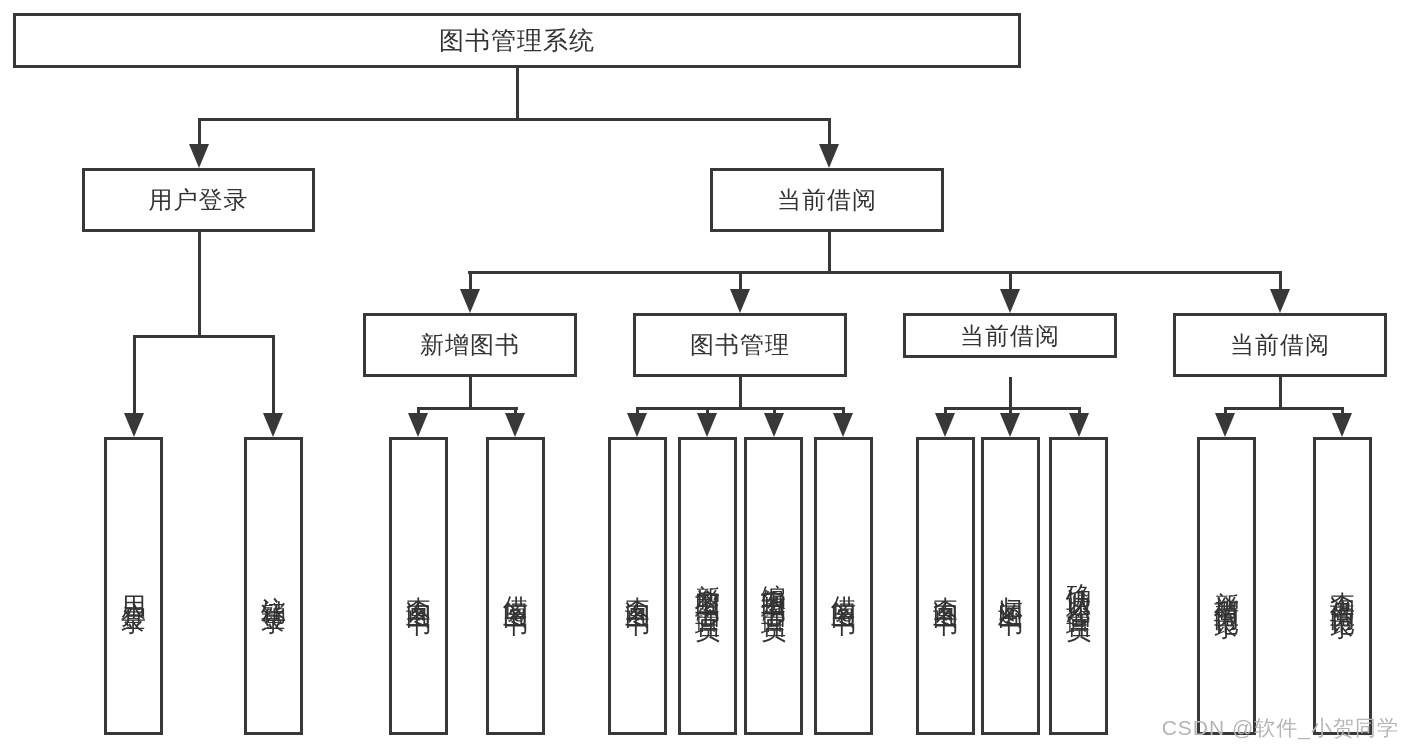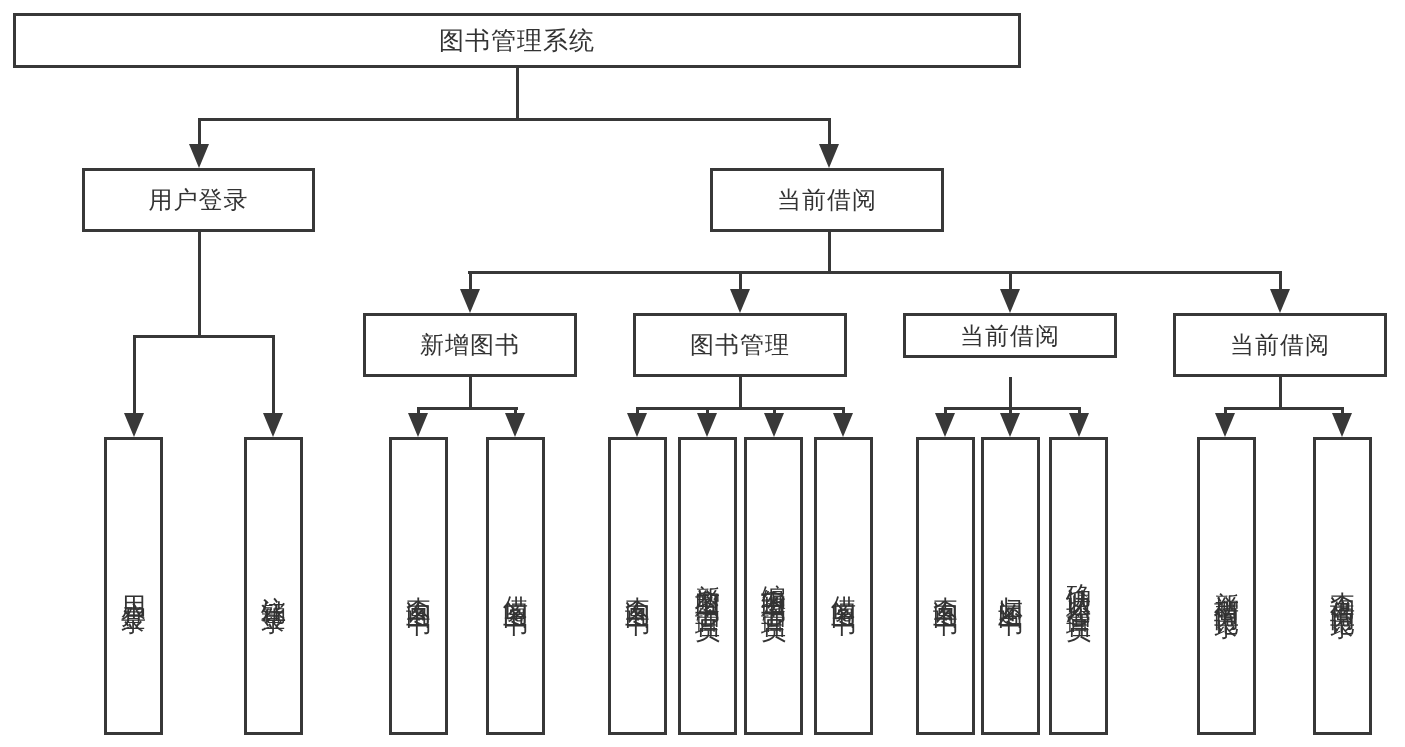--- a/index.html
+++ b/index.html
@@ -161,14 +161,15 @@
   <div class="vbox" style="left:744px">编辑图书（管理员）</div>
   <div class="vbox" style="left:814px">借阅图书</div>
 
   <div class="vbox" style="left:916px">查询图书</div>
   <div class="vbox" style="left:981px">归还图书</div>
   <div class="vbox" style="left:1049px">确认归还（管理员）</div>
 
   <div class="vbox" style="left:1197px">新增借阅记录</div>
   <div class="vbox" style="left:1313px">查询借阅记录</div>
 
+  <div class="watermark">CSDN @软件_小贺同学</div>
 
 </div>
 
 </body></html>

